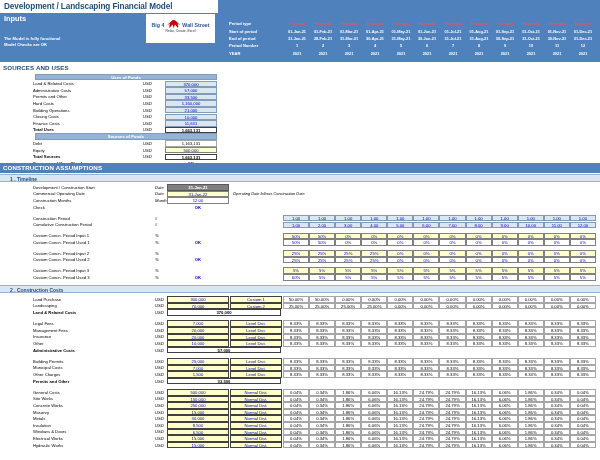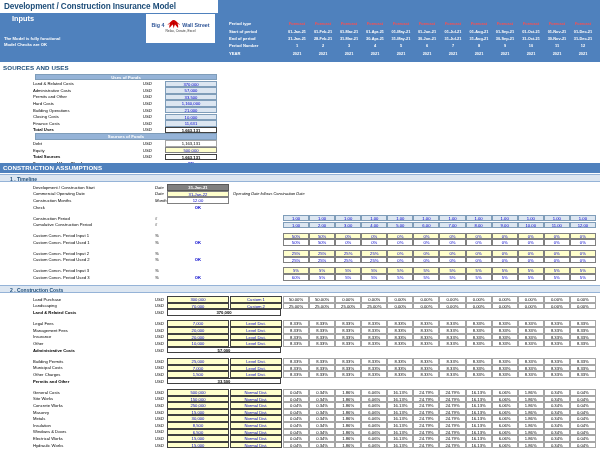--- a/index.html
+++ b/index.html
@@ -45,21 +45,20 @@
     letter-spacing: -0.1px;
     white-space: nowrap;
   }
   .title-sub {
     position: absolute;
     left: 4px; top: 14px;
     font-size: 7.4px;
     font-weight: bold;
     color: #ffffff;
     white-space: nowrap;
-    margin-left: 8px;
   }
   .note-line {
     position: absolute;
     left: 4px;
     font-size: 4.2px;
     font-weight: bold;
     color: #ffffff;
     white-space: nowrap;
   }
   .note-1 { top: 36px; }
@@ -285,21 +284,21 @@
   }
 </style>
 </head>
 <body>
 
 <div class="sheet">
 
   <div class="banner">
     <div class="banner-white-1"></div>
   </div>
-  <div class="title-main">Development / Construction Insurance Model</div>
+  <div class="title-main">Development / Landscaping Financial Model</div>
   <div class="title-sub">Inputs</div>
   <div class="note-line note-1">The Model is fully functional</div>
   <div class="note-line note-2">Model Checks are OK</div>
 
   <div class="logo-box">
     <div class="logo-row">
       <span class="logo-big4">Big 4</span>
       <span class="logo-bird">
         <svg width="13" height="11" viewBox="0 0 26 22">
           <path d="M13 2 C10 2 8 5 6 7 C4 9 2 10 1 11 C3 11 5 10 6 9 C5 12 4 15 5 18 C7 16 9 13 11 11 C12 13 13 16 13 19 C14 16 15 13 16 11 C18 13 20 16 22 18 C23 15 22 12 21 9 C22 10 24 11 26 11 C25 10 23 9 21 7 C19 5 17 2 13 2 Z" fill="#cc0000"></path>

